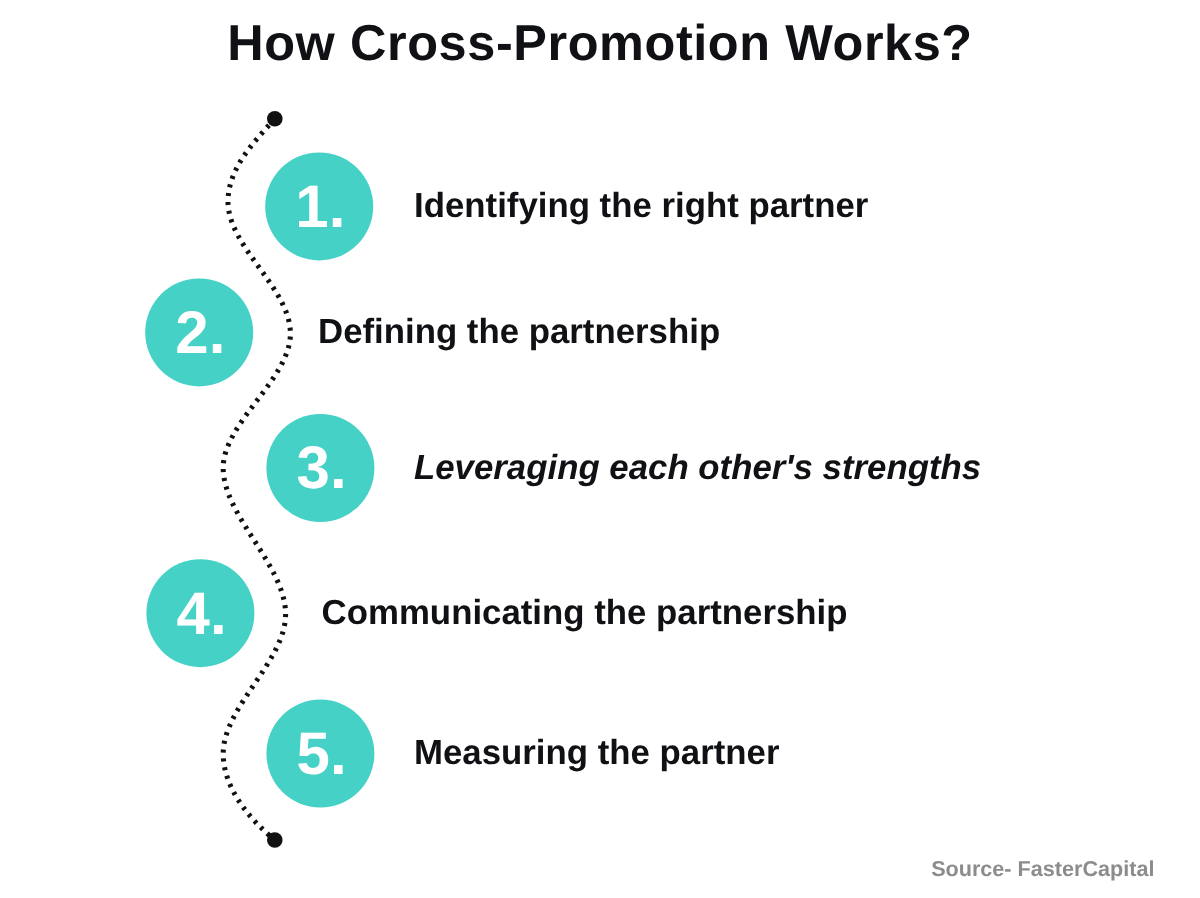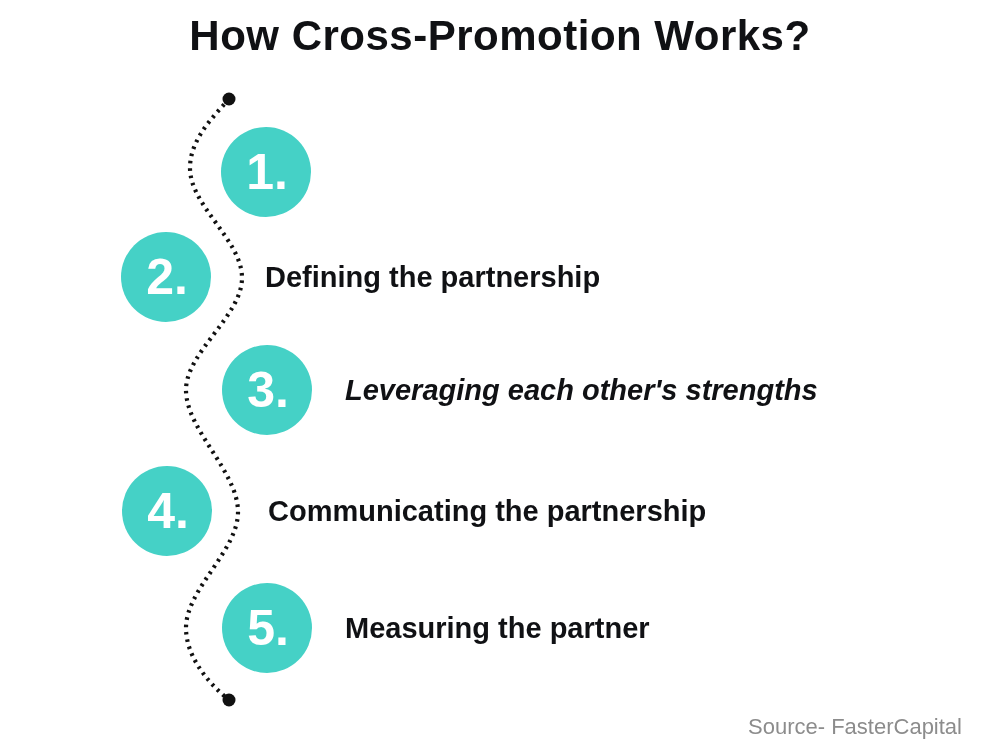--- a/index.html
+++ b/index.html
@@ -60,22 +60,22 @@
   .l2 { left:265px; top:232px;text-align:right; }
   .b3 { left:222px; top:345px; }
   .l3 { left:345px; top:345px;font-style:italic; }
   .b4 { left:122px; top:466px; }
   .l4 { left:268px; top:466px; }
   .b5 { left:222px; top:583px; }
   .l5 { left:345px; top:583px; }
   .source {
     position:absolute;
     right:38px; top:714px;
-    font-size:22px;
-    font-weight:400;
+    font-size:18px;
+    font-weight:700;
     color:var(--source_gray, #8c8c8c);
   }
 </style>
 </head>
 <body>
 
 <div class="canvas">
 
   <h1 class="title">How Cross-Promotion Works?</h1>
 
@@ -85,20 +85,21 @@
          C 190,206 242,240 242,278
          C 242,316 186,352 186,390
          C 186,430 238,471 238,512
          C 238,551 186,589 186,628
          C 186,656 207,682 229,700"></path>
     <circle class="curve-dot" cx="229" cy="99" r="6.5"></circle>
     <circle class="curve-dot" cx="229" cy="700" r="6.5"></circle>
   </svg>
 
   <div class="bubble b1">1.</div>
+  <div class="step-label l1">Identifying the right partner</div>
 
   <div class="bubble b2">2.</div>
   <div class="step-label l2">Defining the partnership</div>
 
   <div class="bubble b3">3.</div>
   <div class="step-label l3">Leveraging each other's strengths</div>
 
   <div class="bubble b4">4.</div>
   <div class="step-label l4">Communicating the partnership</div>
 

